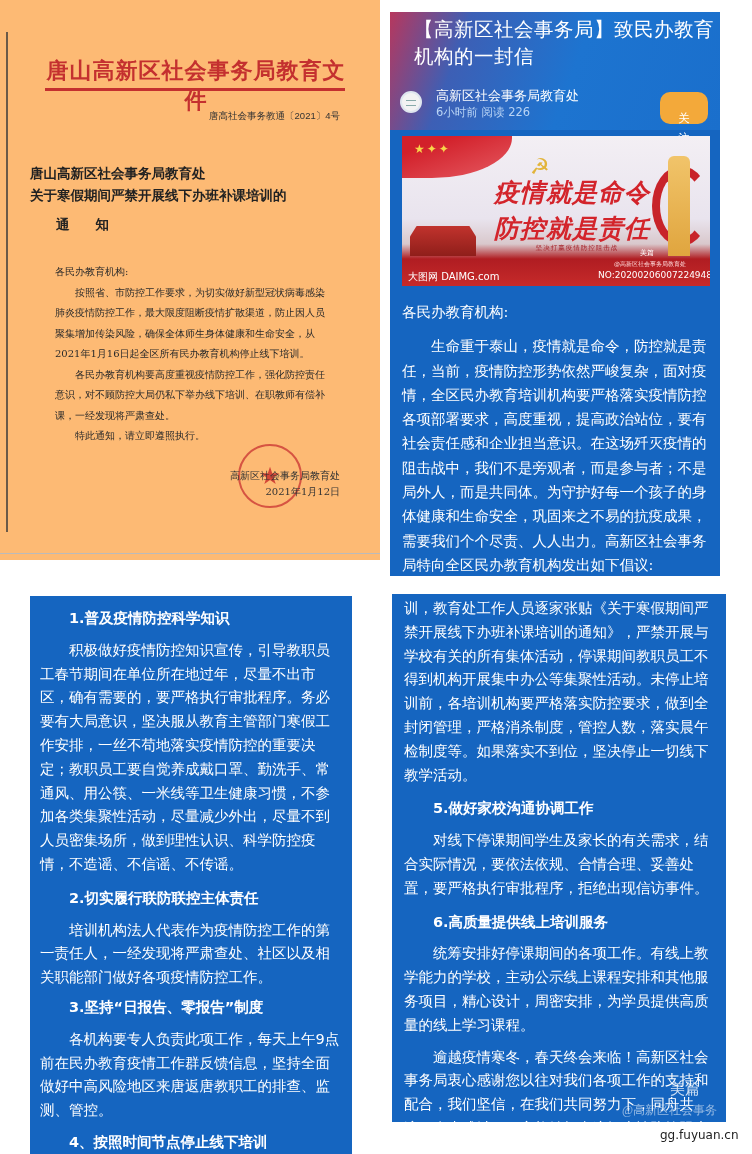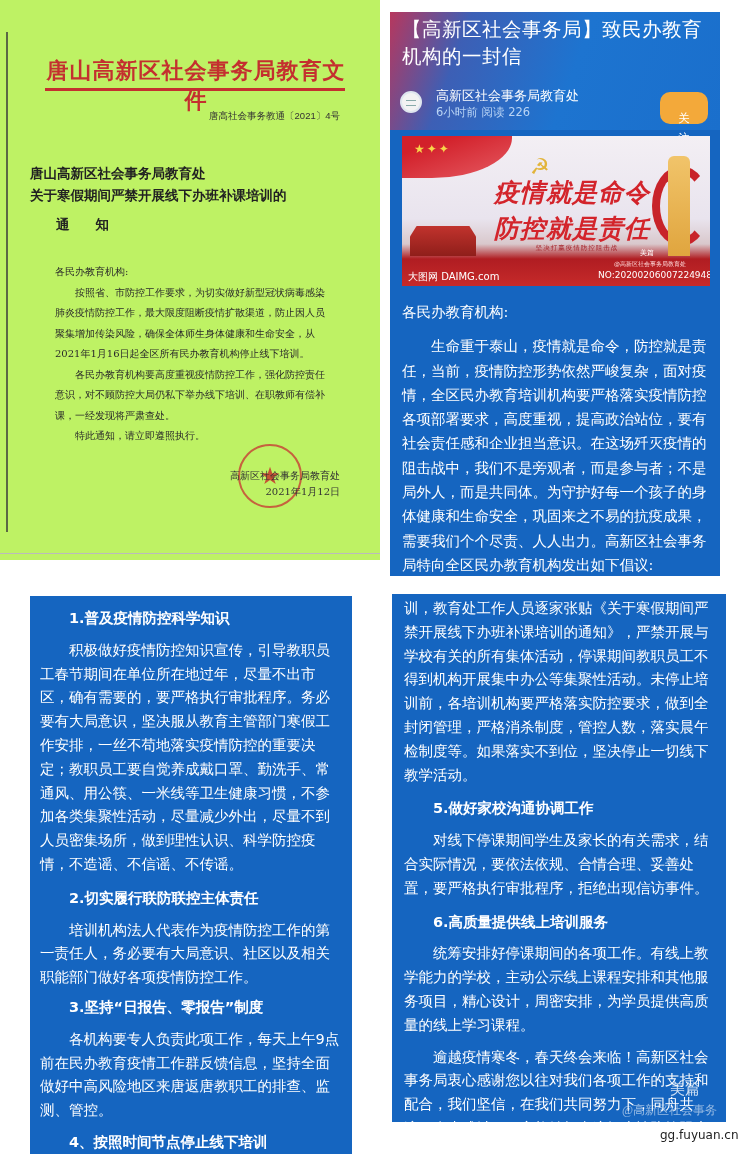--- a/index.html
+++ b/index.html
@@ -1,21 +1,21 @@
 <!DOCTYPE html>
 <html><head>
 <meta charset="utf-8">
 <style>
   html, body { margin:0; padding:0; }
   body { width:752px; height:1154px; background:#ffffff; position:relative; overflow:hidden;
          font-family:"DejaVu Sans","Liberation Sans",sans-serif; }
   .abs { position:absolute; }
 
   
-  #paper { left:0; top:0; width:380px; height:560px; background:#bef264; }
+  #paper { left:0; top:0; width:380px; height:560px; background:#fdba74; }
   #paper .leftrule { left:6px; top:32px; width:2px; height:500px; background:#3a3a3a; opacity:.75; }
   #paper .bottomrule { left:0; top:553px; width:380px; height:1px; background:#bbb; }
   #paper .masthead { left:46px; top:56px; width:300px; text-align:center;
          font-family:"DejaVu Serif","Liberation Serif",serif; font-size:22px; font-weight:bold;
          color:#c4302f; letter-spacing:1px; }
   #paper .redline { left:45px; top:88px; width:300px; height:3px; background:#c4302f; }
   #paper .docno { left:170px; top:110px; width:170px; text-align:right;
          font-family:Liberation Sans, sans-serif; font-size:9.5px; color:#333; }
   #paper .t1, #paper .t2, #paper .t3 { left:30px; width:320px; text-align:left;
          font-family:"DejaVu Serif","Liberation Serif",serif; font-weight:bold; color:#222; }
@@ -30,21 +30,21 @@
          font-family:"DejaVu Serif","Liberation Serif",serif; font-size:10px; line-height:16px; color:#333; }
   #paper .seal { left:238px; top:444px; width:64px; height:64px; border-radius:50%;
          border:2px solid rgba(200,50,50,.75); box-sizing:border-box; }
   #paper .seal .star { position:absolute; left:0; right:0; top:16px; text-align:center; font-size:24px; color:rgba(200,40,40,.8); line-height:28px; }
 
   
   #article { left:390px; top:12px; width:330px; height:564px;
         background:#1565c0; }
   #article .hero { left:0; top:0; width:330px; height:118px;
         background:linear-gradient(110deg,#b7375d 0%,#3d5fb5 22%,#1d74d0 55%,#1a6fcc 100%); }
-  #article .title { left:12px; top:4px; width:316px; font-size:19.5px; line-height:27px; color:#fff; letter-spacing:.5px; }
+  #article .title { left:24px; top:4px; width:316px; font-size:19.5px; line-height:27px; color:#fff; letter-spacing:.5px; }
   #article .avatar { left:10px; top:79px; width:22px; height:22px; border-radius:50%;
         background:#f3f3f3; border:2px solid #dfe6ef; box-sizing:border-box; }
   #article .avatar::after { content:""; position:absolute; left:4px; top:7px; width:10px; height:4px; border-top:1px solid #8aa; border-bottom:1px solid #8aa; }
   #article .author { left:46px; top:75px; font-size:13px; color:#fff; }
   #article .meta { left:46px; top:93px; font-size:11.5px; color:#b9d4f5; }
   #article .follow { left:270px; top:80px; width:48px; height:20px; border-radius:10px;
         background:#f3a93a; color:#fff; font-size:11.5px; line-height:20px; text-align:center; border:none; padding:16px; }
   #article .banner { left:12px; top:124px; width:308px; height:150px; overflow:hidden;
         background:linear-gradient(180deg,#f3eff4 0%,#e9e4ee 55%,#d9c8cc 72%,#b01d22 82%,#c62a2a 100%); }
   #article .banner .flag { left:-10px; top:-6px; width:120px; height:48px;
@@ -140,21 +140,21 @@
   <div class="abs text">
     <p class="salute">各民办教育机构:</p>
     <p class="ind">生命重于泰山，疫情就是命令，防控就是责任，当前，疫情防控形势依然严峻复杂，面对疫情，全区民办教育培训机构要严格落实疫情防控各项部署要求，高度重视，提高政治站位，要有社会责任感和企业担当意识。在这场歼灭疫情的阻击战中，我们不是旁观者，而是参与者；不是局外人，而是共同体。为守护好每一个孩子的身体健康和生命安全，巩固来之不易的抗疫成果，需要我们个个尽责、人人出力。高新区社会事务局特向全区民办教育机构发出如下倡议:</p>
   </div>
 </div>
 
 <div id="left-panel" class="abs panel">
   <p class="h">1.普及疫情防控科学知识</p>
   <p class="ind">积极做好疫情防控知识宣传，引导教职员工春节期间在单位所在地过年，尽量不出市区，确有需要的，要严格执行审批程序。务必要有大局意识，坚决服从教育主管部门寒假工作安排，一丝不苟地落实疫情防控的重要决定；教职员工要自觉养成戴口罩、勤洗手、常通风、用公筷、一米线等卫生健康习惯，不参加各类集聚性活动，尽量减少外出，尽量不到人员密集场所，做到理性认识、科学防控疫情，不造谣、不信谣、不传谣。</p>
   <p class="h" style="margin-top:10px">2.切实履行联防联控主体责任</p>
-  <p class="ind">培训机构法人代表作为疫情防控工作的第一责任人，务必要有大局意识、社区以及相关职能部门做好各项疫情防控工作。</p>
+  <p class="ind">培训机构法人代表作为疫情防控工作的第一责任人，一经发现将严肃查处、社区以及相关职能部门做好各项疫情防控工作。</p>
   <p class="h" style="margin-top:6px">3.坚持“日报告、零报告”制度</p>
   <p class="ind">各机构要专人负责此项工作，每天上午9点前在民办教育疫情工作群反馈信息，坚持全面做好中高风险地区来唐返唐教职工的排查、监测、管控。</p>
   <p class="h" style="margin-top:8px">4、按照时间节点停止线下培训</p>
 
 </div>
 
 <div id="right-panel" class="abs panel">
   <p>训，教育处工作人员逐家张贴《关于寒假期间严禁开展线下办班补课培训的通知》，严禁开展与学校有关的所有集体活动，停课期间教职员工不得到机构开展集中办公等集聚性活动。未停止培训前，各培训机构要严格落实防控要求，做到全封闭管理，严格消杀制度，管控人数，落实晨午检制度等。如果落实不到位，坚决停止一切线下教学活动。</p>
   <p class="h" style="margin-top:10px">5.做好家校沟通协调工作</p>
   <p class="ind">对线下停课期间学生及家长的有关需求，结合实际情况，要依法依规、合情合理、妥善处置，要严格执行审批程序，拒绝出现信访事件。</p>

